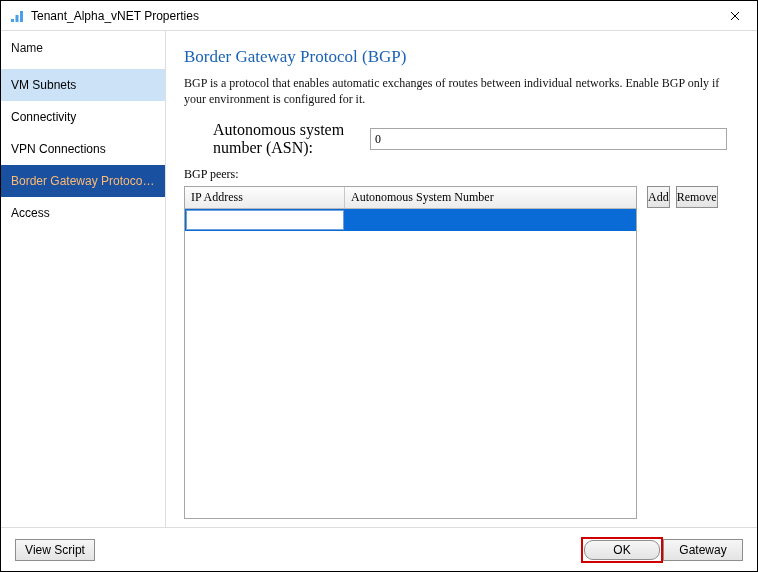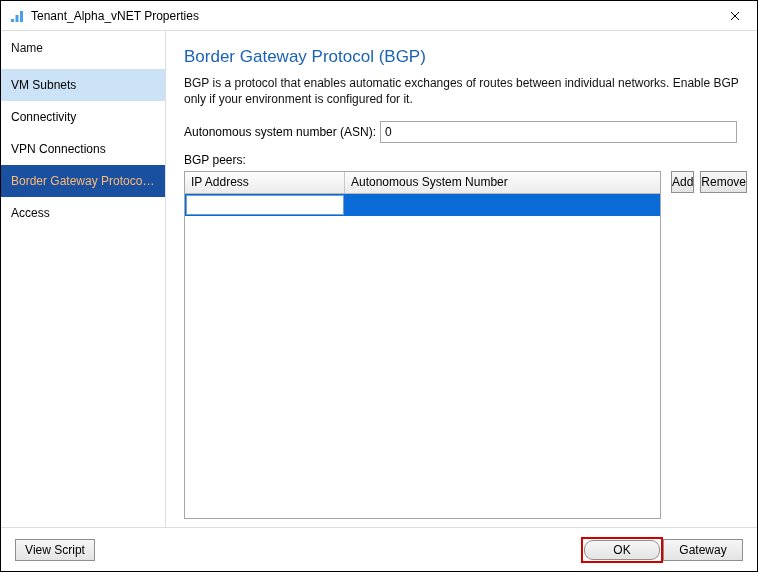--- a/index.html
+++ b/index.html
@@ -77,45 +77,46 @@
     right: -7px; top: 50%;
     margin-top: -7px;
     width: 0; height: 0;
     border-top: 7px solid transparent;
     border-bottom: 7px solid transparent;
     border-left: 7px solid #1a50a0;
   }
   
   .main {
     flex: 1;
-    padding: 10px 6px 8px 18px;
+    padding: 10px 30px 8px 18px;
     display: flex;
     flex-direction: column;
     min-width: 0;
+    font-family: Liberation Serif, serif;
   }
   .page-title {
     color: #1a62b3;
     font-size: 17px;
     font-weight: 400;
     margin: 6px 0 8px 0;
   }
   .description {
     font-size: 12px;
     color: #111;
     line-height: 1.35;
     margin-bottom: 14px;
     max-width: 555px;
   }
   .row-asn {
     display: flex;
     align-items: center;
     gap: 4px;
     margin-bottom: 10px;
   }
-  .row-asn label { font-size: 12px; }
+  .row-asn label { font-size: 16px; margin-left: 29px; }
   .row-asn input[type="text"] {
     flex: 0 0 auto;
     width: 357px;
     height: 22px;
     border: 1px solid #a6a6a6;
     padding: 0 4px;
     font-family: inherit;
     font-size: 12px;
   }
   .peers-label { margin-bottom: 4px; }

